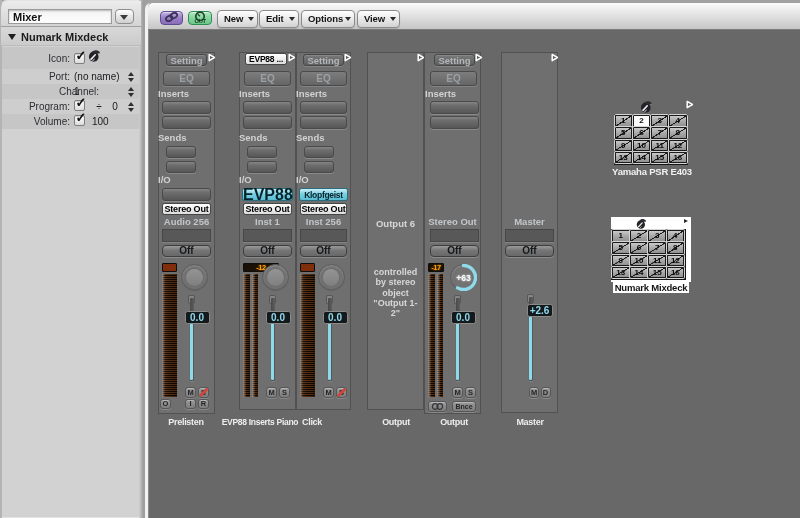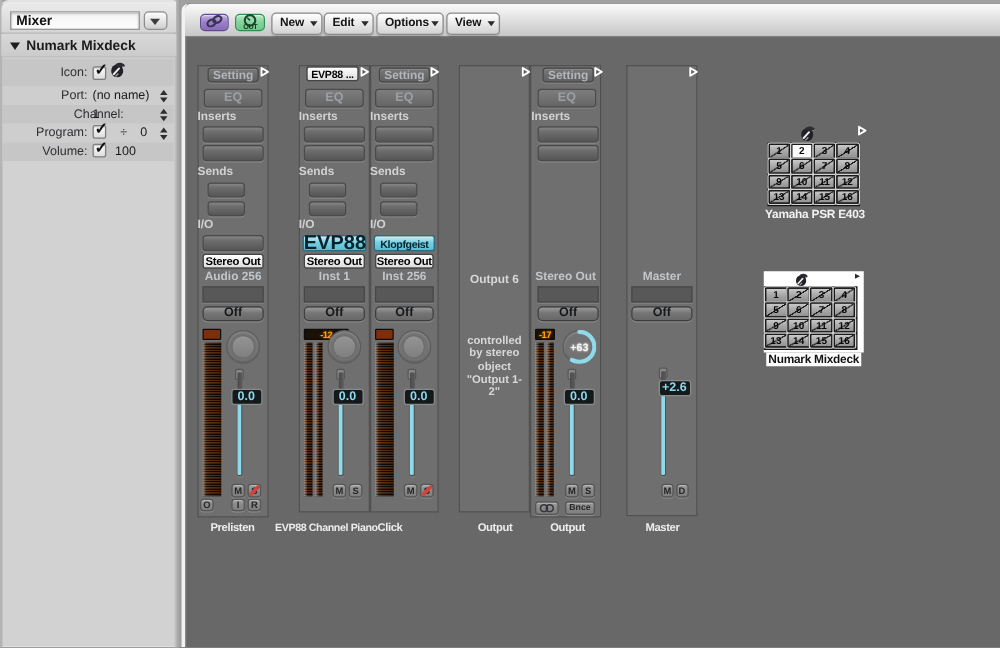--- a/index.html
+++ b/index.html
@@ -178,21 +178,21 @@
 <div class="meter" style="left:251.5px;top:274px;width:6.5px;height:123px;"></div>
 <div class="metershade" style="left:251.5px;top:274px;width:6.5px;height:123px;"></div>
 <div class="knob" style="left:262.0px;top:264.0px;width:27px;height:27px;"></div>
 <div class="knobin" style="left:267.25px;top:269.25px;width:16.5px;height:16.5px;"></div>
 <div style="left:270px;top:296px;width:5px;height:7px;background:#868686;border-radius:1px;box-shadow:0 0 0 1px rgba(70,70,70,0.6);"></div>
 <div class="track" style="left:270.5px;top:298px;width:4px;height:83px;"></div>
 <div class="cyan" style="left:270.5px;top:322px;width:3.5px;height:58px;"></div>
 <div class="vbox" style="left:265.5px;top:311px;width:25px;height:13px;">0.0</div>
 <div class="sq" style="left:266px;top:387px;width:11px;height:11px;">M</div>
 <div class="sq" style="left:279px;top:387px;width:11px;height:11px;">S</div>
-<div class="blabel" style="left:220px;top:417px;width:80px;font-size:8.5px;">EVP88 Channel Piano</div>
+<div class="blabel" style="left:220px;top:417px;width:80px;font-size:8.5px;">EVP88 Inserts Piano</div>
 <div style="left:296px;top:52px;width:55px;height:358px;background:#6f6f6f;border:1px solid #515151;"></div>
 <svg style="position:absolute;left:344px;top:53px" width="8" height="9" viewBox="0 0 8 9">
     <path d="M1.2 1.4 L6.4 4.5 L1.2 7.6 Z" fill="#606060" stroke="#ffffff" stroke-width="1.5" stroke-linejoin="round"></path>
   </svg>
 <div class="setbtn" style="left:303px;top:54px;width:41px;height:12px;">Setting</div>
 <div class="eqbtn" style="left:300px;top:71px;width:47px;height:15px;">EQ</div>
 <div class="slabel" style="left:296px;top:88px;width:55px;">Inserts</div>
 <div class="slot" style="left:300px;top:101px;width:47px;height:13px;"></div>
 <div class="slot" style="left:300px;top:116px;width:47px;height:13px;"></div>
 <div class="slabel" style="left:296px;top:132px;width:55px;">Sends</div>

